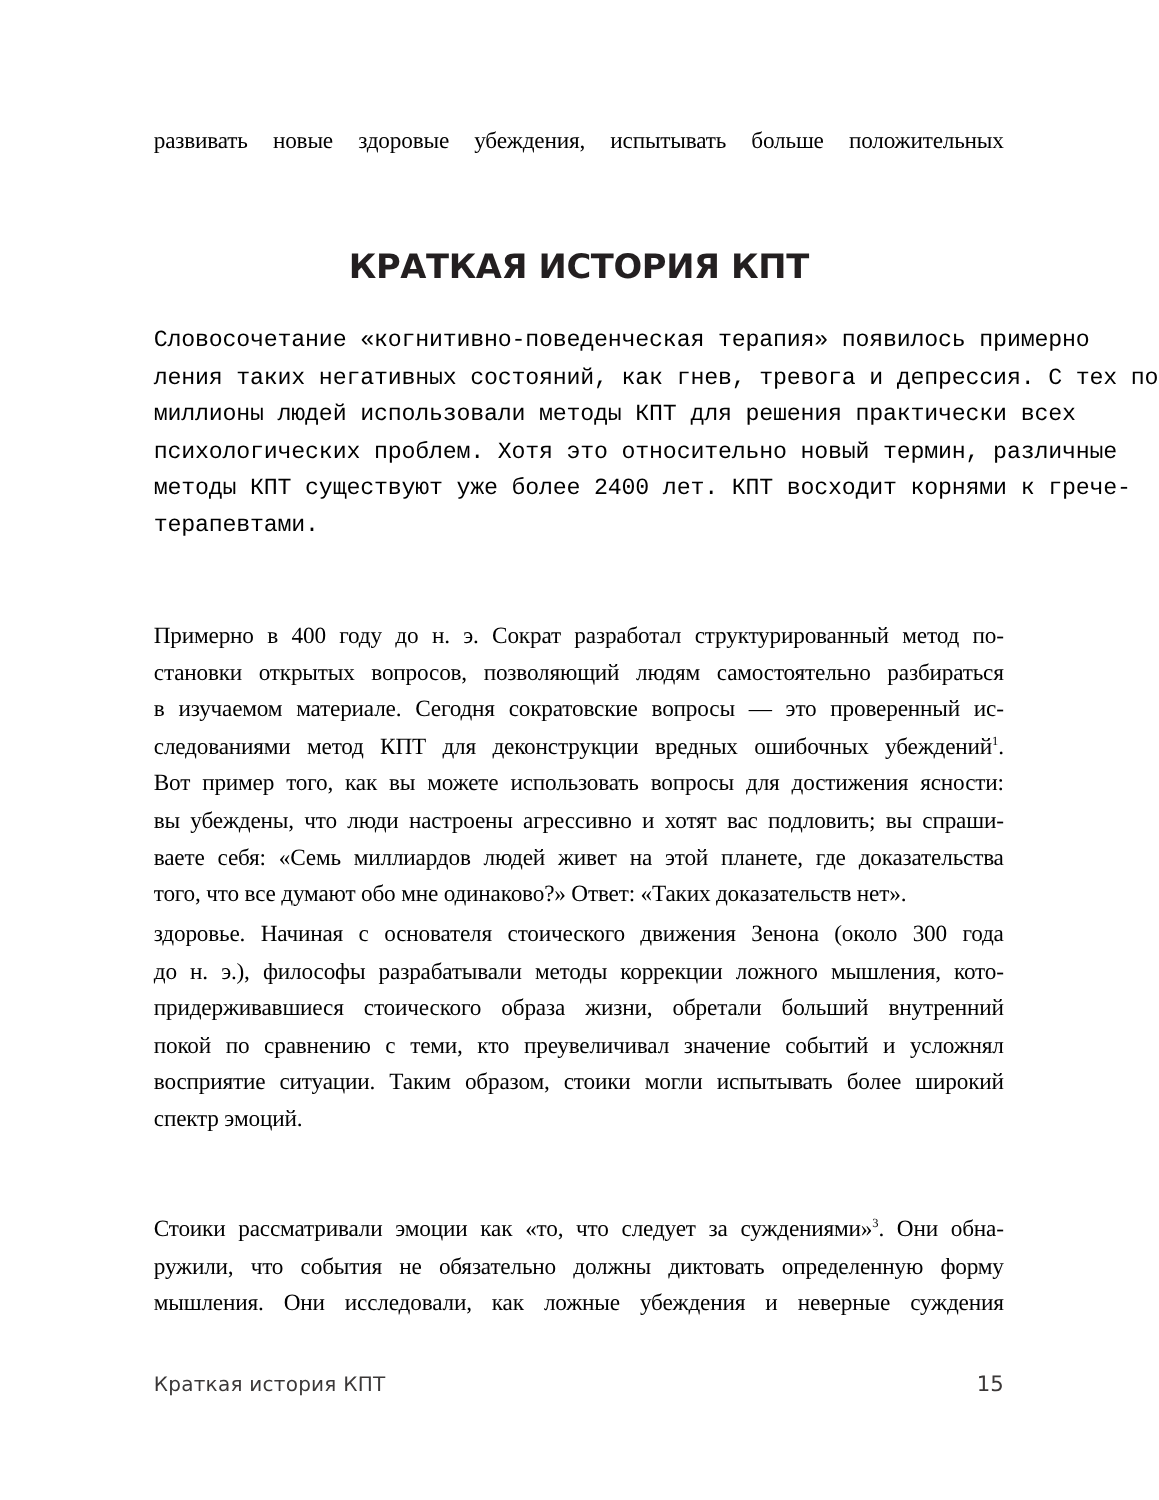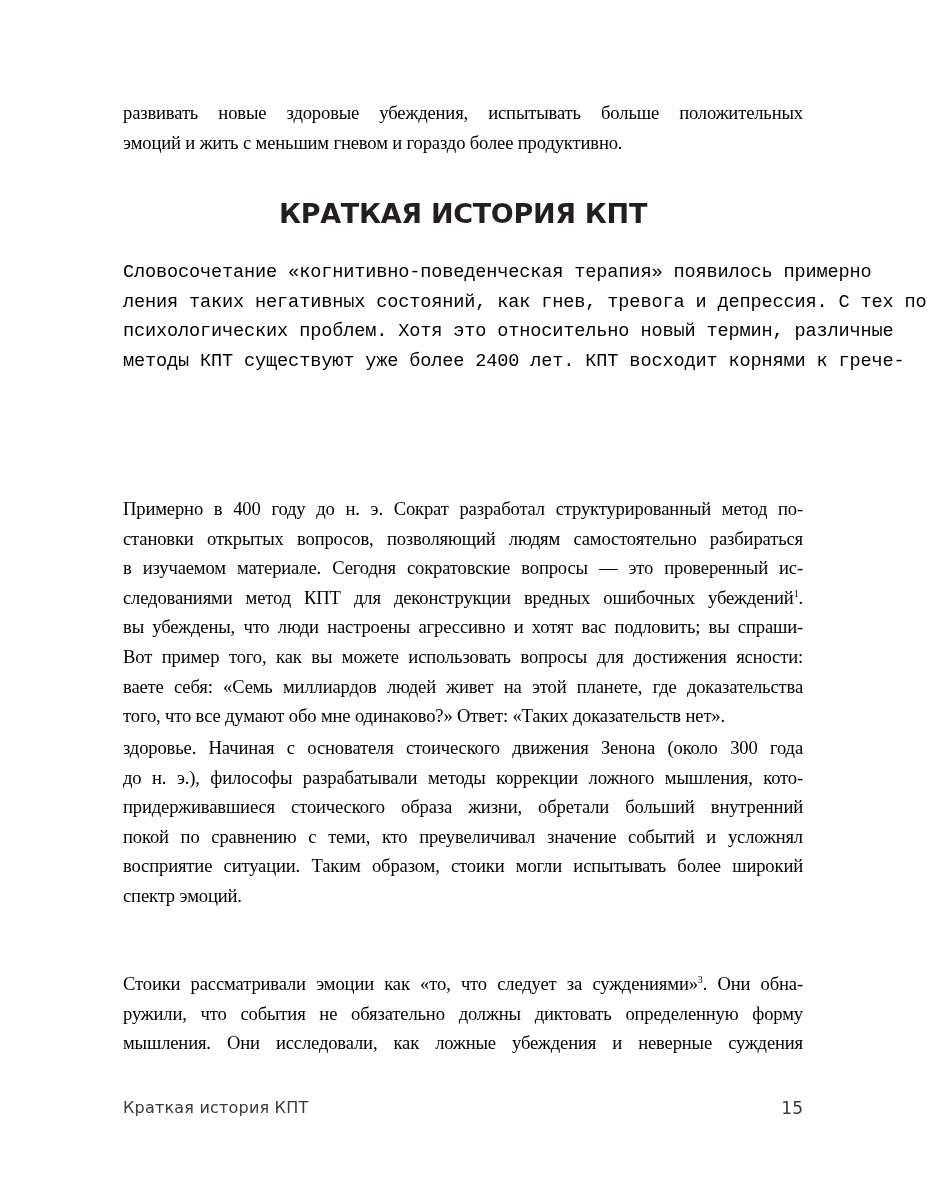--- a/index.html
+++ b/index.html
@@ -75,39 +75,40 @@
     .footer-title { position: absolute; left: 0; top: 0; letter-spacing: 0.2px; }
     .footer-page { position: absolute; right: 0; top: 0; font-size: 17px; }
   </style>
 </head>
 <body>
 
 <div class="page">
 
   <div class="para body-text" id="p0">
     <span class="line">развивать новые здоровые убеждения, испытывать больше положительных</span>
-    <span class="line last">эмоций и жить с меньшим гневом и гораздо более продуктивно.</span>
   </div>
 
   <h2 class="heading">КРАТКАЯ ИСТОРИЯ КПТ</h2>
 
   <div class="para body-text" id="p1">
     <span class="line">Словосочетание «когнитивно-поведенческая терапия» появилось примерно</span>
     <span class="line">ления таких негативных состояний, как гнев, тревога и депрессия. С тех пор</span>
+    <span class="line">миллионы людей использовали методы КПТ для решения практически всех</span>
     <span class="line">психологических проблем. Хотя это относительно новый термин, различные</span>
     <span class="line">методы КПТ существуют уже более 2400 лет. КПТ восходит корнями к грече-</span>
+    <span class="line last">терапевтами.</span>
   </div>
 
   <div class="para body-text" id="p2">
     <span class="line">Примерно в 400 году до н. э. Сократ разработал структурированный метод по-</span>
     <span class="line">становки открытых вопросов, позволяющий людям самостоятельно разбираться</span>
     <span class="line">в изучаемом материале. Сегодня сократовские вопросы — это проверенный ис-</span>
     <span class="line"><span>следованиями метод КПТ для деконструкции вредных ошибочных убеждений</span><sup>1</sup><span>.</span></span>
+    <span class="line">Вот пример того, как вы можете использовать вопросы для достижения ясности:</span>
     <span class="line">вы убеждены, что люди настроены агрессивно и хотят вас подловить; вы спраши-</span>
-    <span class="line">Вот пример того, как вы можете использовать вопросы для достижения ясности:</span>
     <span class="line">ваете себя: «Семь миллиардов людей живет на этой планете, где доказательства</span>
     <span class="line last">того, что все думают обо мне одинаково?» Ответ: «Таких доказательств нет».</span>
   </div>
 
   <div class="para body-text" id="p3">
     <span class="line">здоровье. Начиная с основателя стоического движения Зенона (около 300 года</span>
     <span class="line">до н. э.), философы разрабатывали методы коррекции ложного мышления, кото-</span>
     <span class="line">придерживавшиеся стоического образа жизни, обретали больший внутренний</span>
     <span class="line">покой по сравнению с теми, кто преувеличивал значение событий и усложнял</span>
     <span class="line">восприятие ситуации. Таким образом, стоики могли испытывать более широкий</span>

